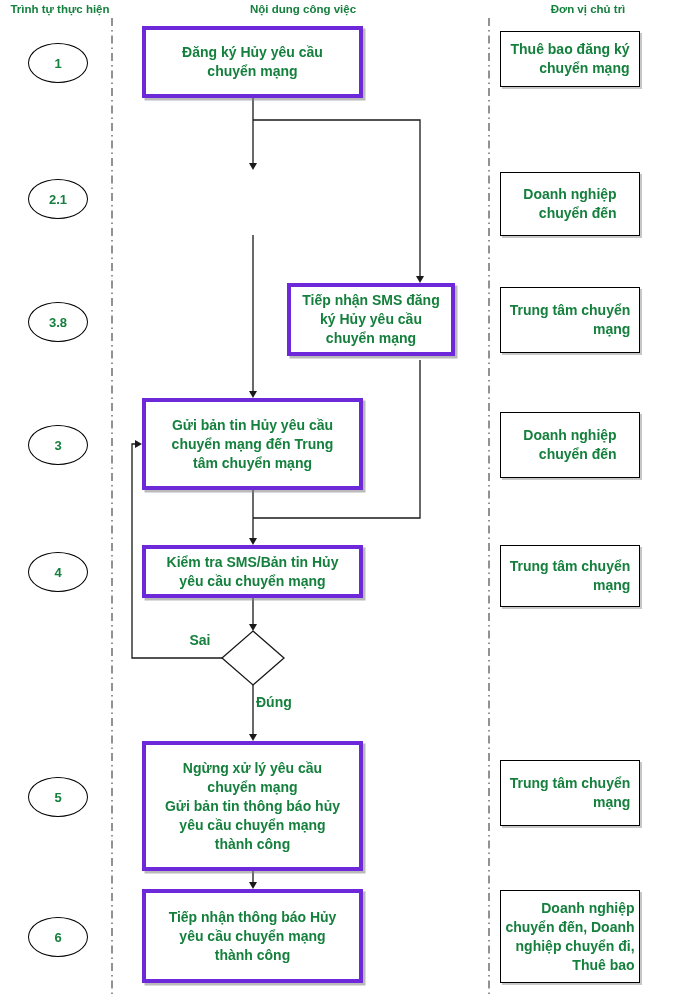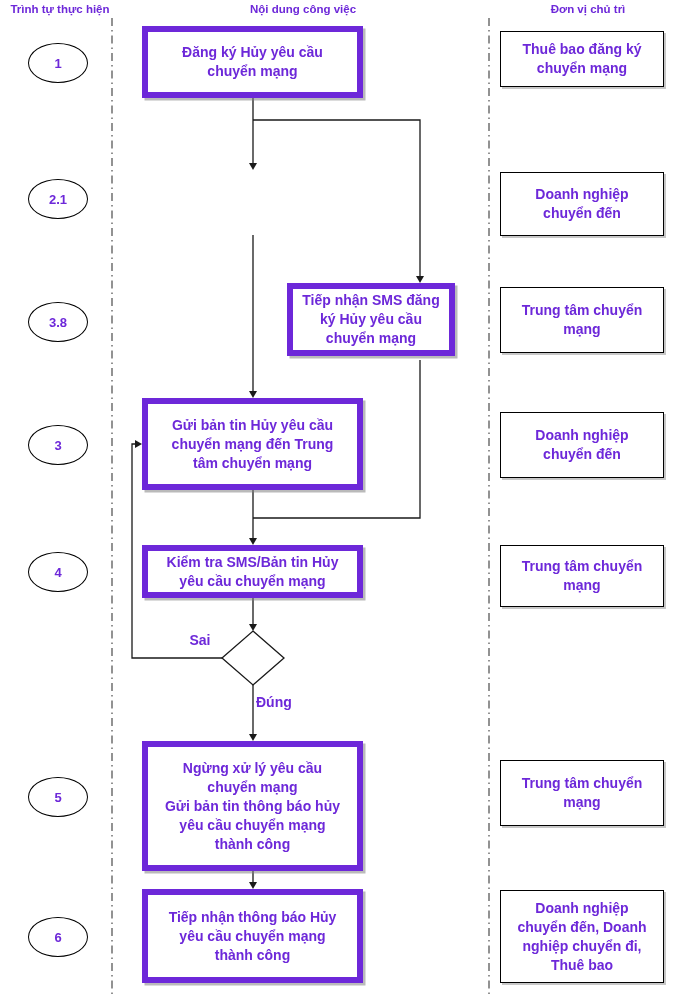--- a/index.html
+++ b/index.html
@@ -1,57 +1,57 @@
 <!DOCTYPE html>
 <html><head>
 <meta charset="utf-8">
 <style>
   html,body { margin:0; padding:0; background:#ffffff; }
   .canvas {
     position:relative; width:673px; height:996px; background:#ffffff;
-    font-family:"Liberation Sans", sans-serif; font-weight:bold; color:#6d28d9;
+    font-family:"Liberation Sans", sans-serif; font-weight:bold; color:#15803d;
     overflow:hidden;
   }
   .layer { position:absolute; left:0; top:0; width:673px; height:996px; }
   .hdr { position:absolute; top:3px; font-size:11.5px; text-align:center; letter-spacing:0; }
   #hdr-stage   { left:2px;   width:116px; }
   #hdr-content { left:233px; width:140px; }
   #hdr-owner   { left:518px; width:140px; }
 
   .oval {
     position:absolute; left:28px; width:58px; height:38px;
     border:1.5px solid #000; border-radius:50%; background:#fff;
     display:flex; align-items:center; justify-content:center;
     font-size:13px;
   }
   #s1{top:43px} #s2{top:179px} #s3{top:302px} #s4{top:425px}
   #s5{top:552px} #s6{top:777px} #s7{top:917px}
 
   .pbox {
     position:absolute; left:142px; width:221px; box-sizing:border-box;
-    border:6px solid #6d28d9; background:#fff;
+    border:4px solid #6d28d9; background:#fff;
     box-shadow:2.5px 2.5px 0 rgba(130,130,130,.55);
     display:flex; align-items:center; justify-content:center;
     text-align:center; font-size:14px; line-height:19px;
     white-space:pre-line; padding:2px 3px;
   }
   #b1{top:26px;  height:72px}
   #b2{top:170px; height:65px}
   #b3{left:287px; width:168px; top:283px; height:73px}
   #b4{top:398px; height:92px}
   #b5{top:545px; height:53px}
   #b6{top:741px; height:130px}
   #b7{top:889px; height:94px}
 
   .obox {
-    position:absolute; left:500px; width:164px; box-sizing:border-box;
+    position:absolute; left:500px; width:140px; box-sizing:border-box;
     border:1.5px solid #000; background:#fff;
     box-shadow:2px 2px 0 rgba(130,130,130,.45);
     display:flex; align-items:center; justify-content:center;
-    text-align:center; font-size:14px; line-height:19px;
+    text-align:right; font-size:14px; line-height:19px;
     white-space:pre-line; padding:2px 3px;
   }
   #o1{top:31px;  height:56px}
   #o2{top:172px; height:64px}
   #o3{top:287px; height:66px}
   #o4{top:412px; height:66px}
   #o5{top:545px; height:62px}
   #o6{top:760px; height:66px}
   #o7{top:890px; height:93px}
 

